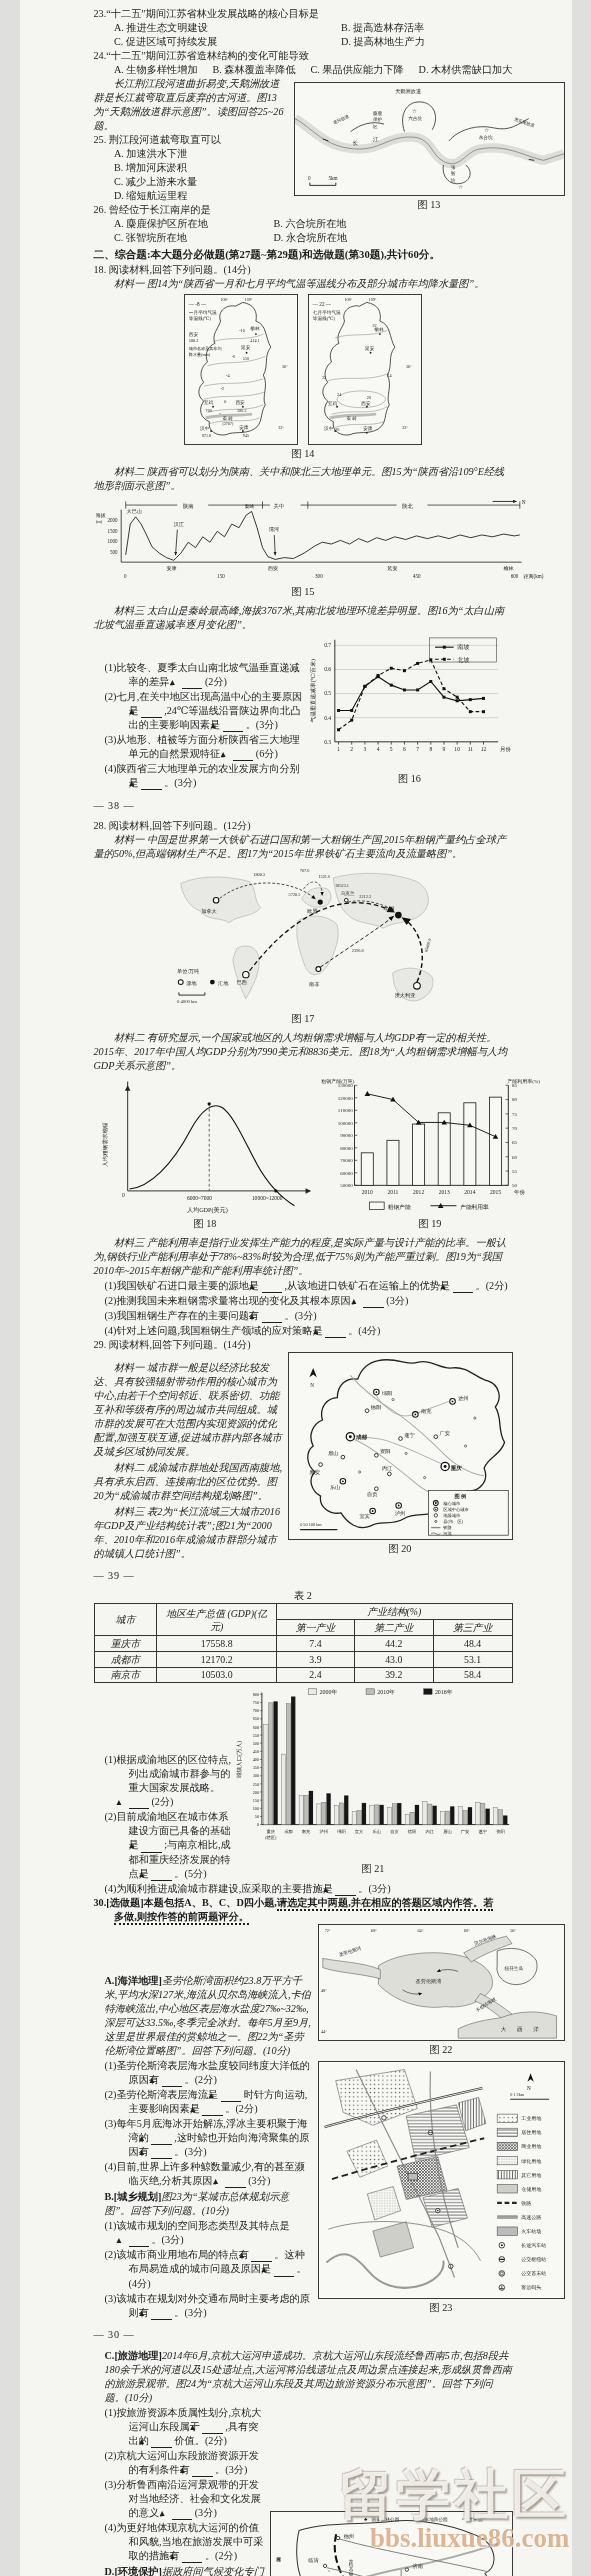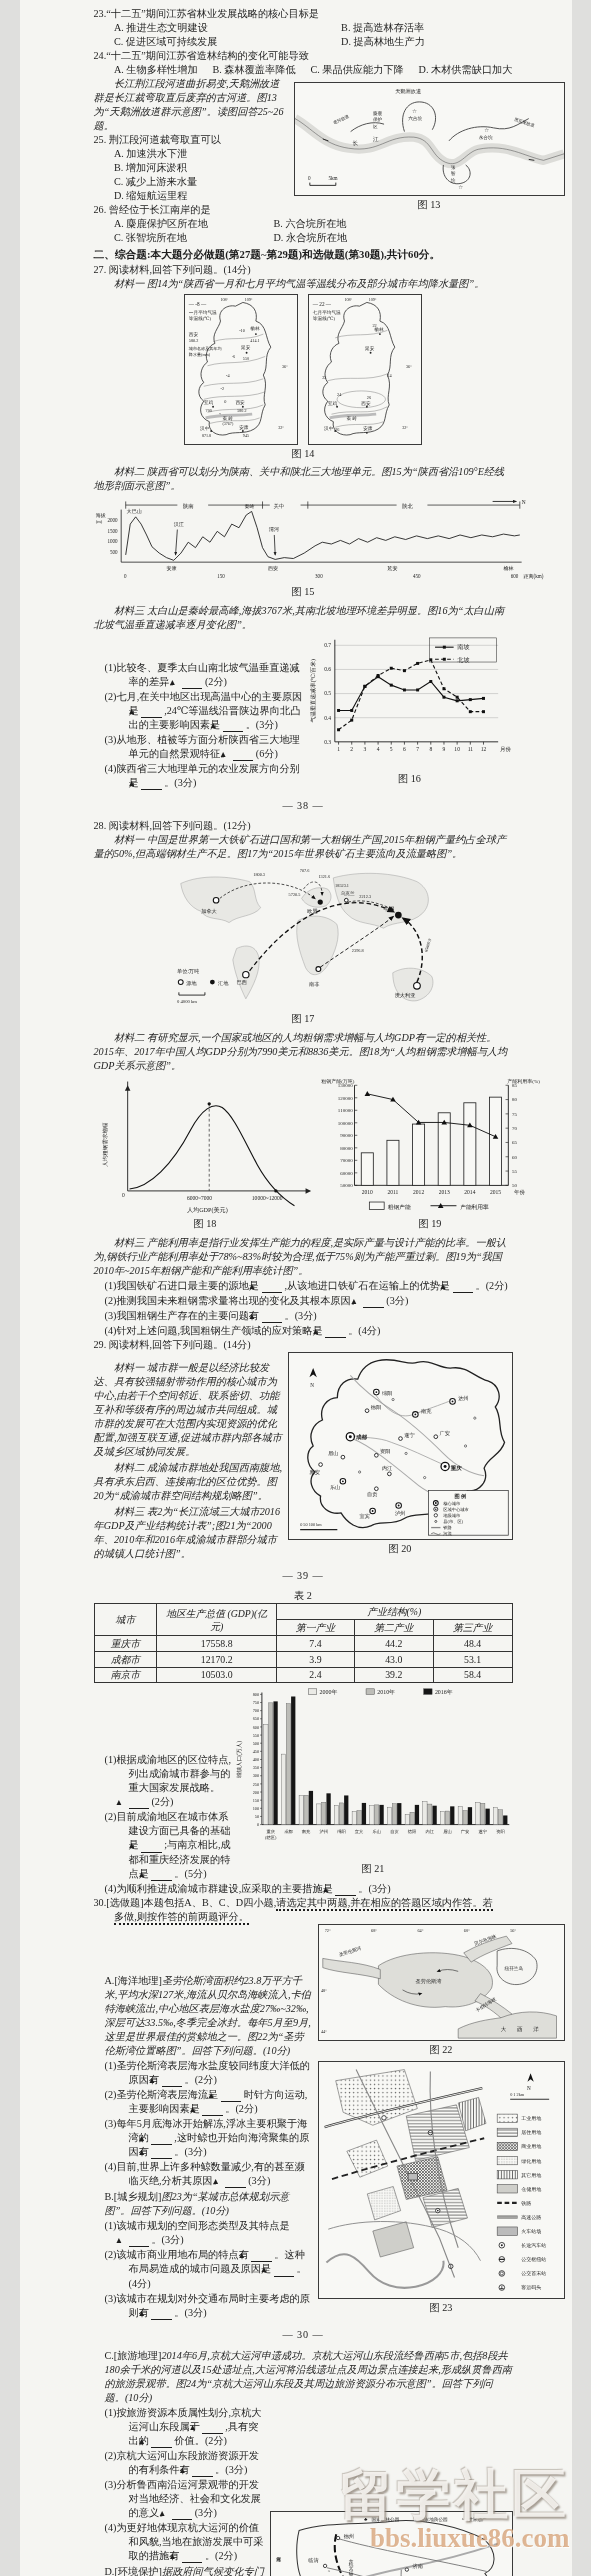--- a/index.html
+++ b/index.html
@@ -1,35 +1,35 @@
 <!DOCTYPE html>
 <html style="font-size:15px"><head>
 <meta charset="utf-8">
 <style>
 html,body{margin:0;padding:0;background:#dfdfdd}
 .page{position:relative;width:552px;height:2576px;margin:0 auto;background:#f5f5f2;color:#1d1d1d;
  font-family:"Liberation Serif","DejaVu Serif",serif;font-size:10.2px;line-height:14px;overflow:hidden}
 .inner{padding:6.5px 59px 0 74px}
 p{margin:0}
-.b{font-weight:normal}
+.b{font-weight:bold}
 .kai{font-style:italic}
 .ind{text-indent:20.4px}
 .opt2{display:grid;grid-template-columns:57% 43%;padding-left:20.4px}
 .opt2n{display:grid;grid-template-columns:52% 48%;padding-left:20.4px;width:307px}
 .opt4{display:flex;justify-content:space-between;padding-left:20.4px}
 .optcol{padding-left:20.4px}
 .optcol p{margin:0}
 .row{display:flex;align-items:flex-end}
 .bleed{margin-right:-52px}
 .figbox{border:0.9px solid #3a3a3a;background:#f8f8f5;box-sizing:border-box}
 svg{display:block}
 svg text{font-family:"Liberation Serif","DejaVu Serif",serif;fill:#1d1d1d}
 .t4{font-size:4.4px}.t45{font-size:4.6px}.t5{font-size:5px}.t55{font-size:5.6px}.t6{font-size:6px}.t65{font-size:6.6px}
 .cap{text-align:center;font-size:10.2px;margin:1.9px 0 4.6px}
-.pageno{text-align:center;margin:8.4px 0 6.5px;letter-spacing:0.9px}
+.pageno{margin:8.4px 0 6.5px;letter-spacing:0.9px}
 .sec{font-weight:bold;font-size:10.7px;margin:2.8px 0 1.9px}
 .sq{margin-left:11px;padding-left:24px;text-indent:-24px;margin-top:0.9px}
 .ans{border-bottom:1.1px solid #1d1d1d;padding:0 10.2px;font-size:8.4px;display:inline-block;line-height:10.2px}
 .dots{border-bottom:2.3px dotted #1d1d1d;padding-bottom:0.9px}
 .mt2{margin-top:1.9px}
 .wm{position:absolute;right:1.9px;bottom:22px;text-align:right;pointer-events:none;z-index:6}
 .wm1{font-size:54px;line-height:54px;font-weight:bold;letter-spacing:3.7px;color:rgba(248,246,242,.88);
  text-shadow:1.9px 1.9px 1.9px rgba(140,130,118,.75),-0.9px -0.9px 0.9px rgba(150,140,128,.5)}
 .wm2{font-size:27px;line-height:32px;font-weight:bold;color:rgba(196,122,62,.55);
  text-shadow:0.9px 0.9px 0.9px rgba(255,255,255,.85)}
@@ -109,21 +109,21 @@
 </div>
 
 <div class="opt2n">
 <span>A. 麋鹿保护区所在地</span>
         <span>B. 六合垸所在地</span>
 <span>C. 张智垸所在地</span>
         <span>D. 永合垸所在地</span>
 </div>
 
 <p class="sec">二、综合题:本大题分必做题(第27题~第29题)和选做题(第30题),共计60分。</p>
-<p>27. 阅读材料,回答下列问题。(14分)</p>
+<p>18. 阅读材料,回答下列问题。(14分)</p>
 <p class="kai ind">材料一 图14为“陕西省一月和七月平均气温等温线分布及部分城市年均降水量图”。</p>
 
 <div style="display:flex;justify-content:center;gap:9.3px;margin-top:2.8px">
  <div class="figbox">
  <svg width="112" height="149" viewBox="0 0 120 160" style="font-size:11px">
   <path d="M62,8 C74,10 78,18 76,28 C88,32 86,46 92,56 C84,66 90,76 84,86 C90,98 82,108 86,118 C80,128 84,138 74,144 C64,150 52,146 44,150 C34,152 24,146 26,136 C16,132 14,122 20,114 C12,108 14,98 20,94 C14,86 18,76 24,72 C20,62 26,54 32,52 C28,42 36,36 38,28 C34,16 46,10 54,12 Z" fill="none" stroke="#333" stroke-width="0.9"></path>
   <path d="M30,50 C48,44 66,50 84,42" fill="none" stroke="#777" stroke-width="0.5"></path>
   <path d="M24,76 C44,70 62,76 86,66" fill="none" stroke="#777" stroke-width="0.5"></path>
   <path d="M20,98 C42,92 62,98 84,90" fill="none" stroke="#777" stroke-width="0.5"></path>
   <path d="M20,112 C42,106 64,112 86,104" fill="none" stroke="#777" stroke-width="0.5"></path>

